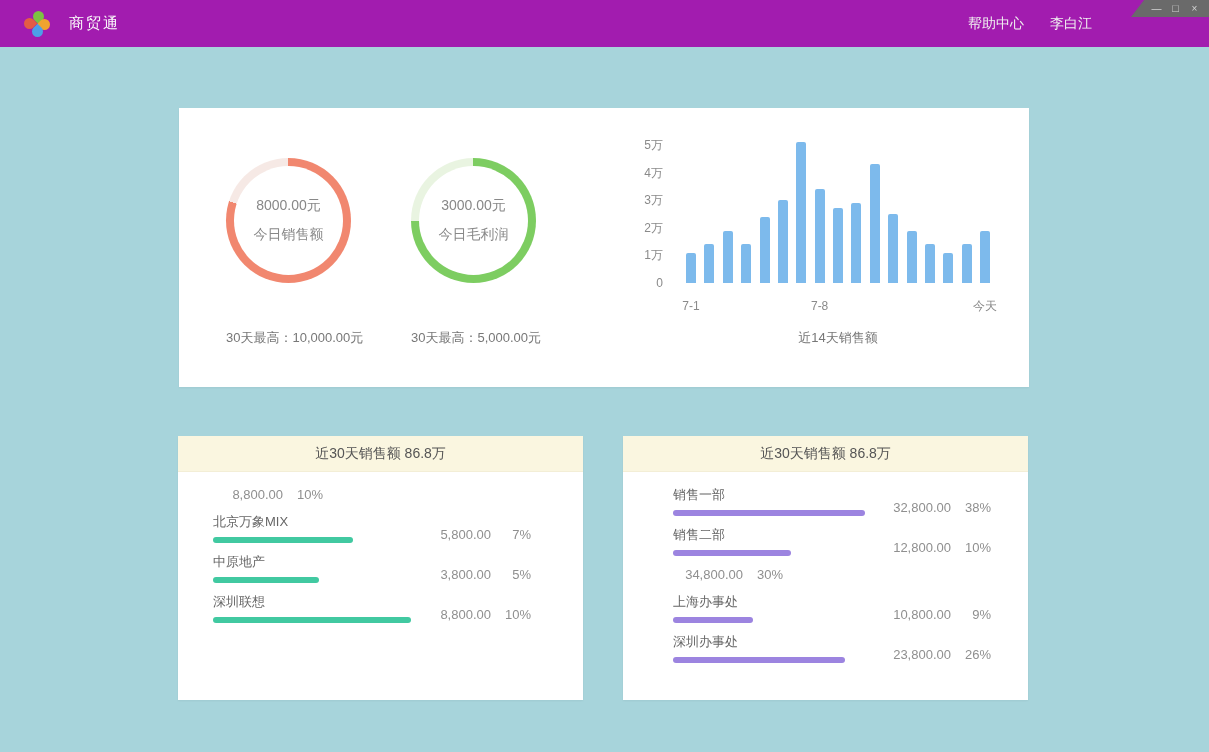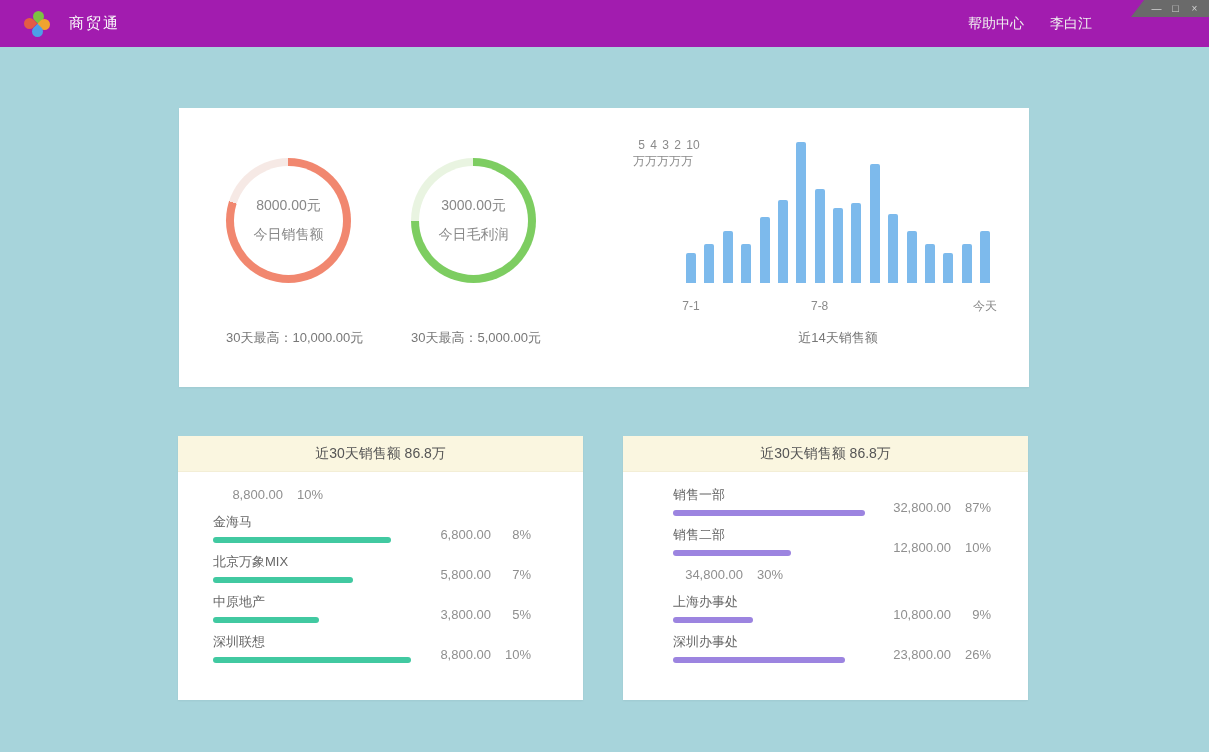--- a/index.html
+++ b/index.html
@@ -39,21 +39,21 @@
   .donut { position:relative; width:125px; height:125px; border-radius:50%; }
   .donut-hole { position:absolute; left:8px; top:8px; width:109px; height:109px; border-radius:50%;
                 background:#fff; display:flex; flex-direction:column; align-items:center; justify-content:center; gap:11px; }
   .donut-value { font-size:14px; color:#888; }
   .donut-label { font-size:14px; color:#888; }
   .gauge-caption { margin-top:46px; font-size:13px; color:#777; white-space:nowrap; }
 
   
   .chart { position:absolute; left:454px; top:28px; width:380px; height:230px; }
   .chart-yaxis { position:absolute; left:0; top:1px; width:30px; height:154px;
-                 display:flex; flex-direction:row; justify-content:space-between; }
+                 display:flex; flex-direction:column; justify-content:space-between; }
   .ytick { font-size:12px; color:#8a8a8a; text-align:right; line-height:16px; }
   .chart-plot { position:absolute; left:53px; top:9px; width:304px; height:138px;
                 display:flex; align-items:flex-end; justify-content:space-between; }
   .vbar { width:10px; background:#7dbaec; border-radius:2px 2px 0 0; }
   .xtick { position:absolute; top:162px; transform:translateX(-50%); font-size:12px; color:#8a8a8a; line-height:16px; }
   .chart-caption { position:absolute; left:205px; top:193px; transform:translateX(-50%);
                    font-size:13px; color:#777; white-space:nowrap; }
 
   
   .rank-header { height:36px; background:#faf6e0; border-bottom:1px solid #f3eed6;
@@ -154,30 +154,20 @@
     <span class="rank-title">近30天销售额 86.8万</span>
   </div>
   <div class="rank-body">
   <div class="rank-row">
     <div class="rank-vals">
       <span class="amount">8,800.00</span>
       <span class="pct">10%</span>
     </div>
   </div>
 
-  <div class="rank-row">
-    <div class="rank-left-col">
-      <div class="rank-label">金海马</div>
-      <div class="hbar" style="width: 89%; background: rgb(65, 201, 161);"></div>
-    </div>
-    <div class="rank-vals">
-      <span class="amount">6,800.00</span>
-      <span class="pct">8%</span>
-    </div>
-  </div>
 
   <div class="rank-row">
     <div class="rank-left-col">
       <div class="rank-label">北京万象MIX</div>
       <div class="hbar" style="width: 70%; background: rgb(65, 201, 161);"></div>
     </div>
     <div class="rank-vals">
       <span class="amount">5,800.00</span>
       <span class="pct">7%</span>
     </div>
@@ -212,21 +202,21 @@
     <span class="rank-title">近30天销售额 86.8万</span>
   </div>
   <div class="rank-body">
   <div class="rank-row">
     <div class="rank-left-col">
       <div class="rank-label">销售一部</div>
       <div class="hbar" style="width: 96%; background: rgb(156, 132, 224);"></div>
     </div>
     <div class="rank-vals">
       <span class="amount">32,800.00</span>
-      <span class="pct">87%</span>
+      <span class="pct">38%</span>
     </div>
   </div>
 
   <div class="rank-row">
     <div class="rank-left-col">
       <div class="rank-label">销售二部</div>
       <div class="hbar" style="width: 59%; background: rgb(156, 132, 224);"></div>
     </div>
     <div class="rank-vals">
       <span class="amount">12,800.00</span>

